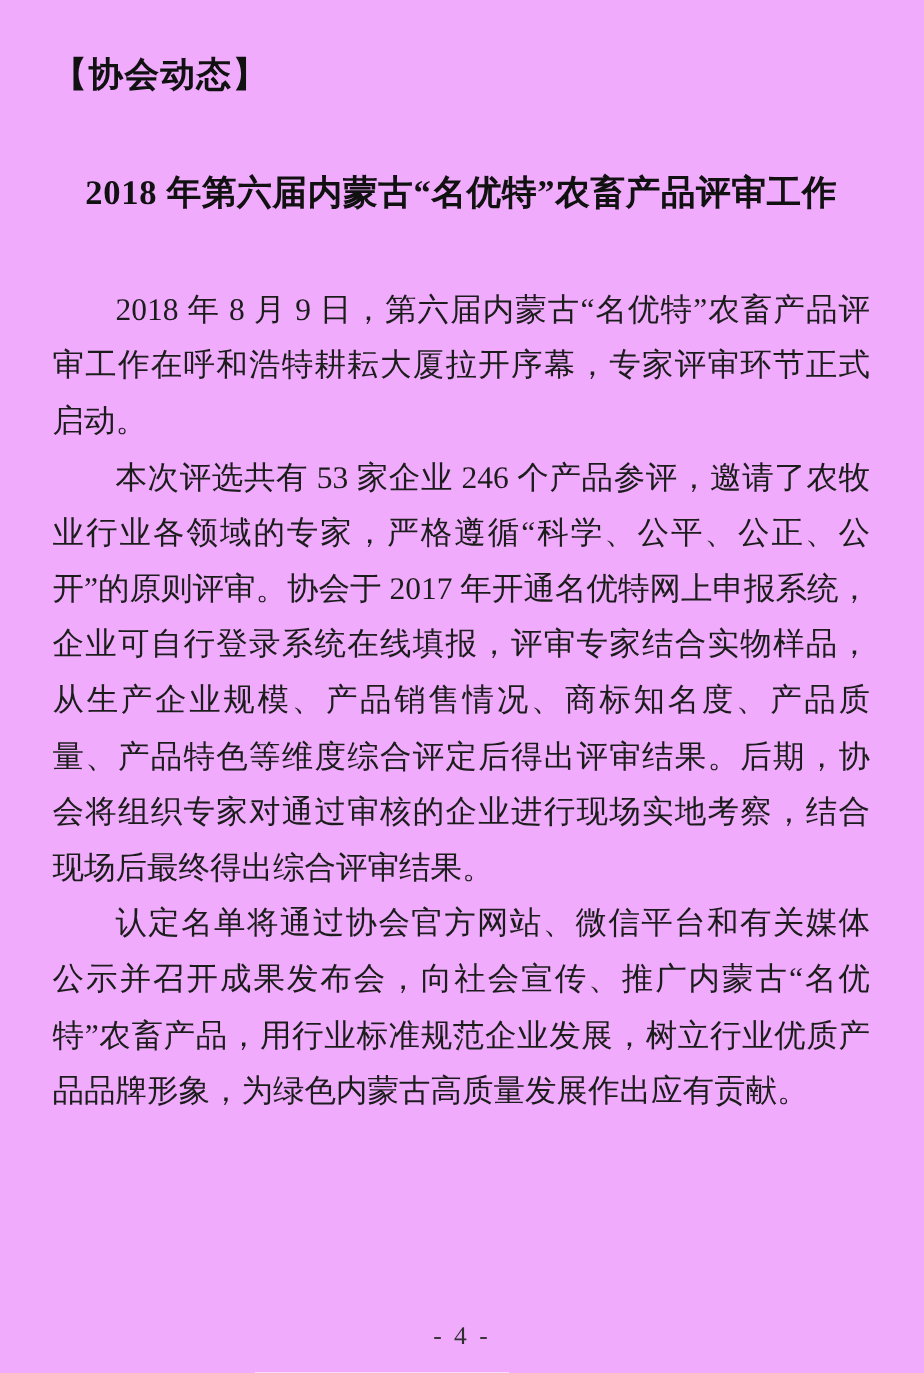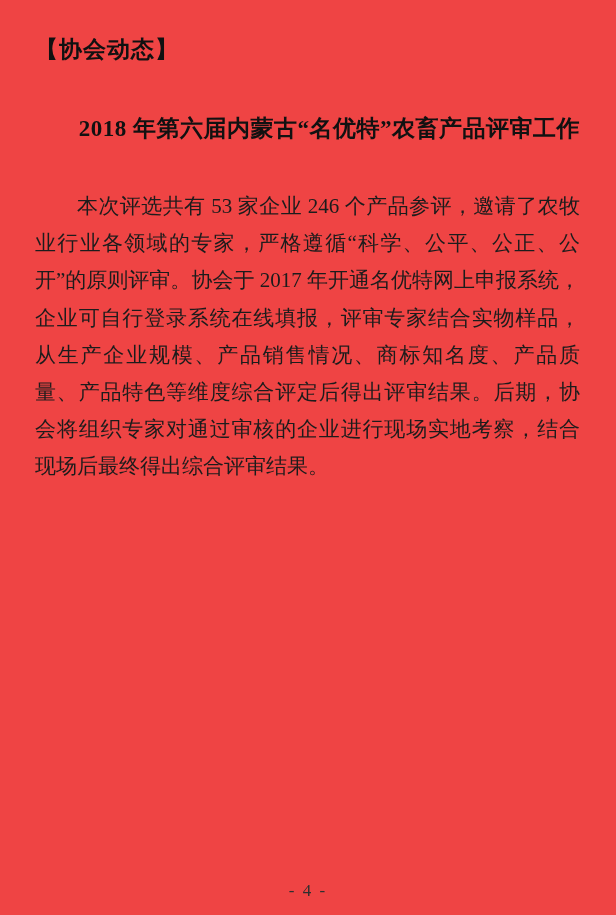--- a/index.html
+++ b/index.html
@@ -5,38 +5,38 @@
   html, body {
     margin: 0;
     padding: 0;
     background: #ffffff;
   }
   .page {
     position: relative;
     width: 616px;
     height: 915px;
     margin: 0 auto;
-    background: #ef4444;
+    background: #f0abfc;
     box-sizing: border-box;
     padding: 36px 36px 0 35px;
     font-family: "Liberation Serif", "DejaVu Serif", serif;
     color: #1a1a1a;
     overflow: hidden;
   }
   .section-header {
     font-family: "Liberation Sans", "DejaVu Sans", sans-serif;
     font-weight: 700;
     font-size: 23px;
     line-height: 26px;
     letter-spacing: 1px;
     color: #111111;
   }
   .article-title {
     margin-top: 48px;
-    text-align: right;
+    text-align: center;
     font-weight: 700;
     font-size: 23px;
     line-height: 38px;
     letter-spacing: 0.5px;
     color: #111111;
   }
   .article-title .title-line {
     display: block;
   }
   .body-text {
@@ -67,18 +67,20 @@
 
 <div class="page">
 
   <div class="section-header">【协会动态】</div>
 
   <h1 class="article-title">
     <span class="title-line">2018 年第六届内蒙古“名优特”农畜产品评审工作</span>
   </h1>
 
   <div class="body-text">
+    <p>2018 年 8 月 9 日，第六届内蒙古“名优特”农畜产品评审工作在呼和浩特耕耘大厦拉开序幕，专家评审环节正式启动。</p>
     <p>本次评选共有 53 家企业 246 个产品参评，邀请了农牧业行业各领域的专家，严格遵循“科学、公平、公正、公开”的原则评审。协会于 2017 年开通名优特网上申报系统，企业可自行登录系统在线填报，评审专家结合实物样品，从生产企业规模、产品销售情况、商标知名度、产品质量、产品特色等维度综合评定后得出评审结果。后期，协会将组织专家对通过审核的企业进行现场实地考察，结合现场后最终得出综合评审结果。</p>
+    <p>认定名单将通过协会官方网站、微信平台和有关媒体公示并召开成果发布会，向社会宣传、推广内蒙古“名优特”农畜产品，用行业标准规范企业发展，树立行业优质产品品牌形象，为绿色内蒙古高质量发展作出应有贡献。</p>
   </div>
 
   <div class="page-number">- 4 -</div>
 
 </div>
 
 </body></html>

